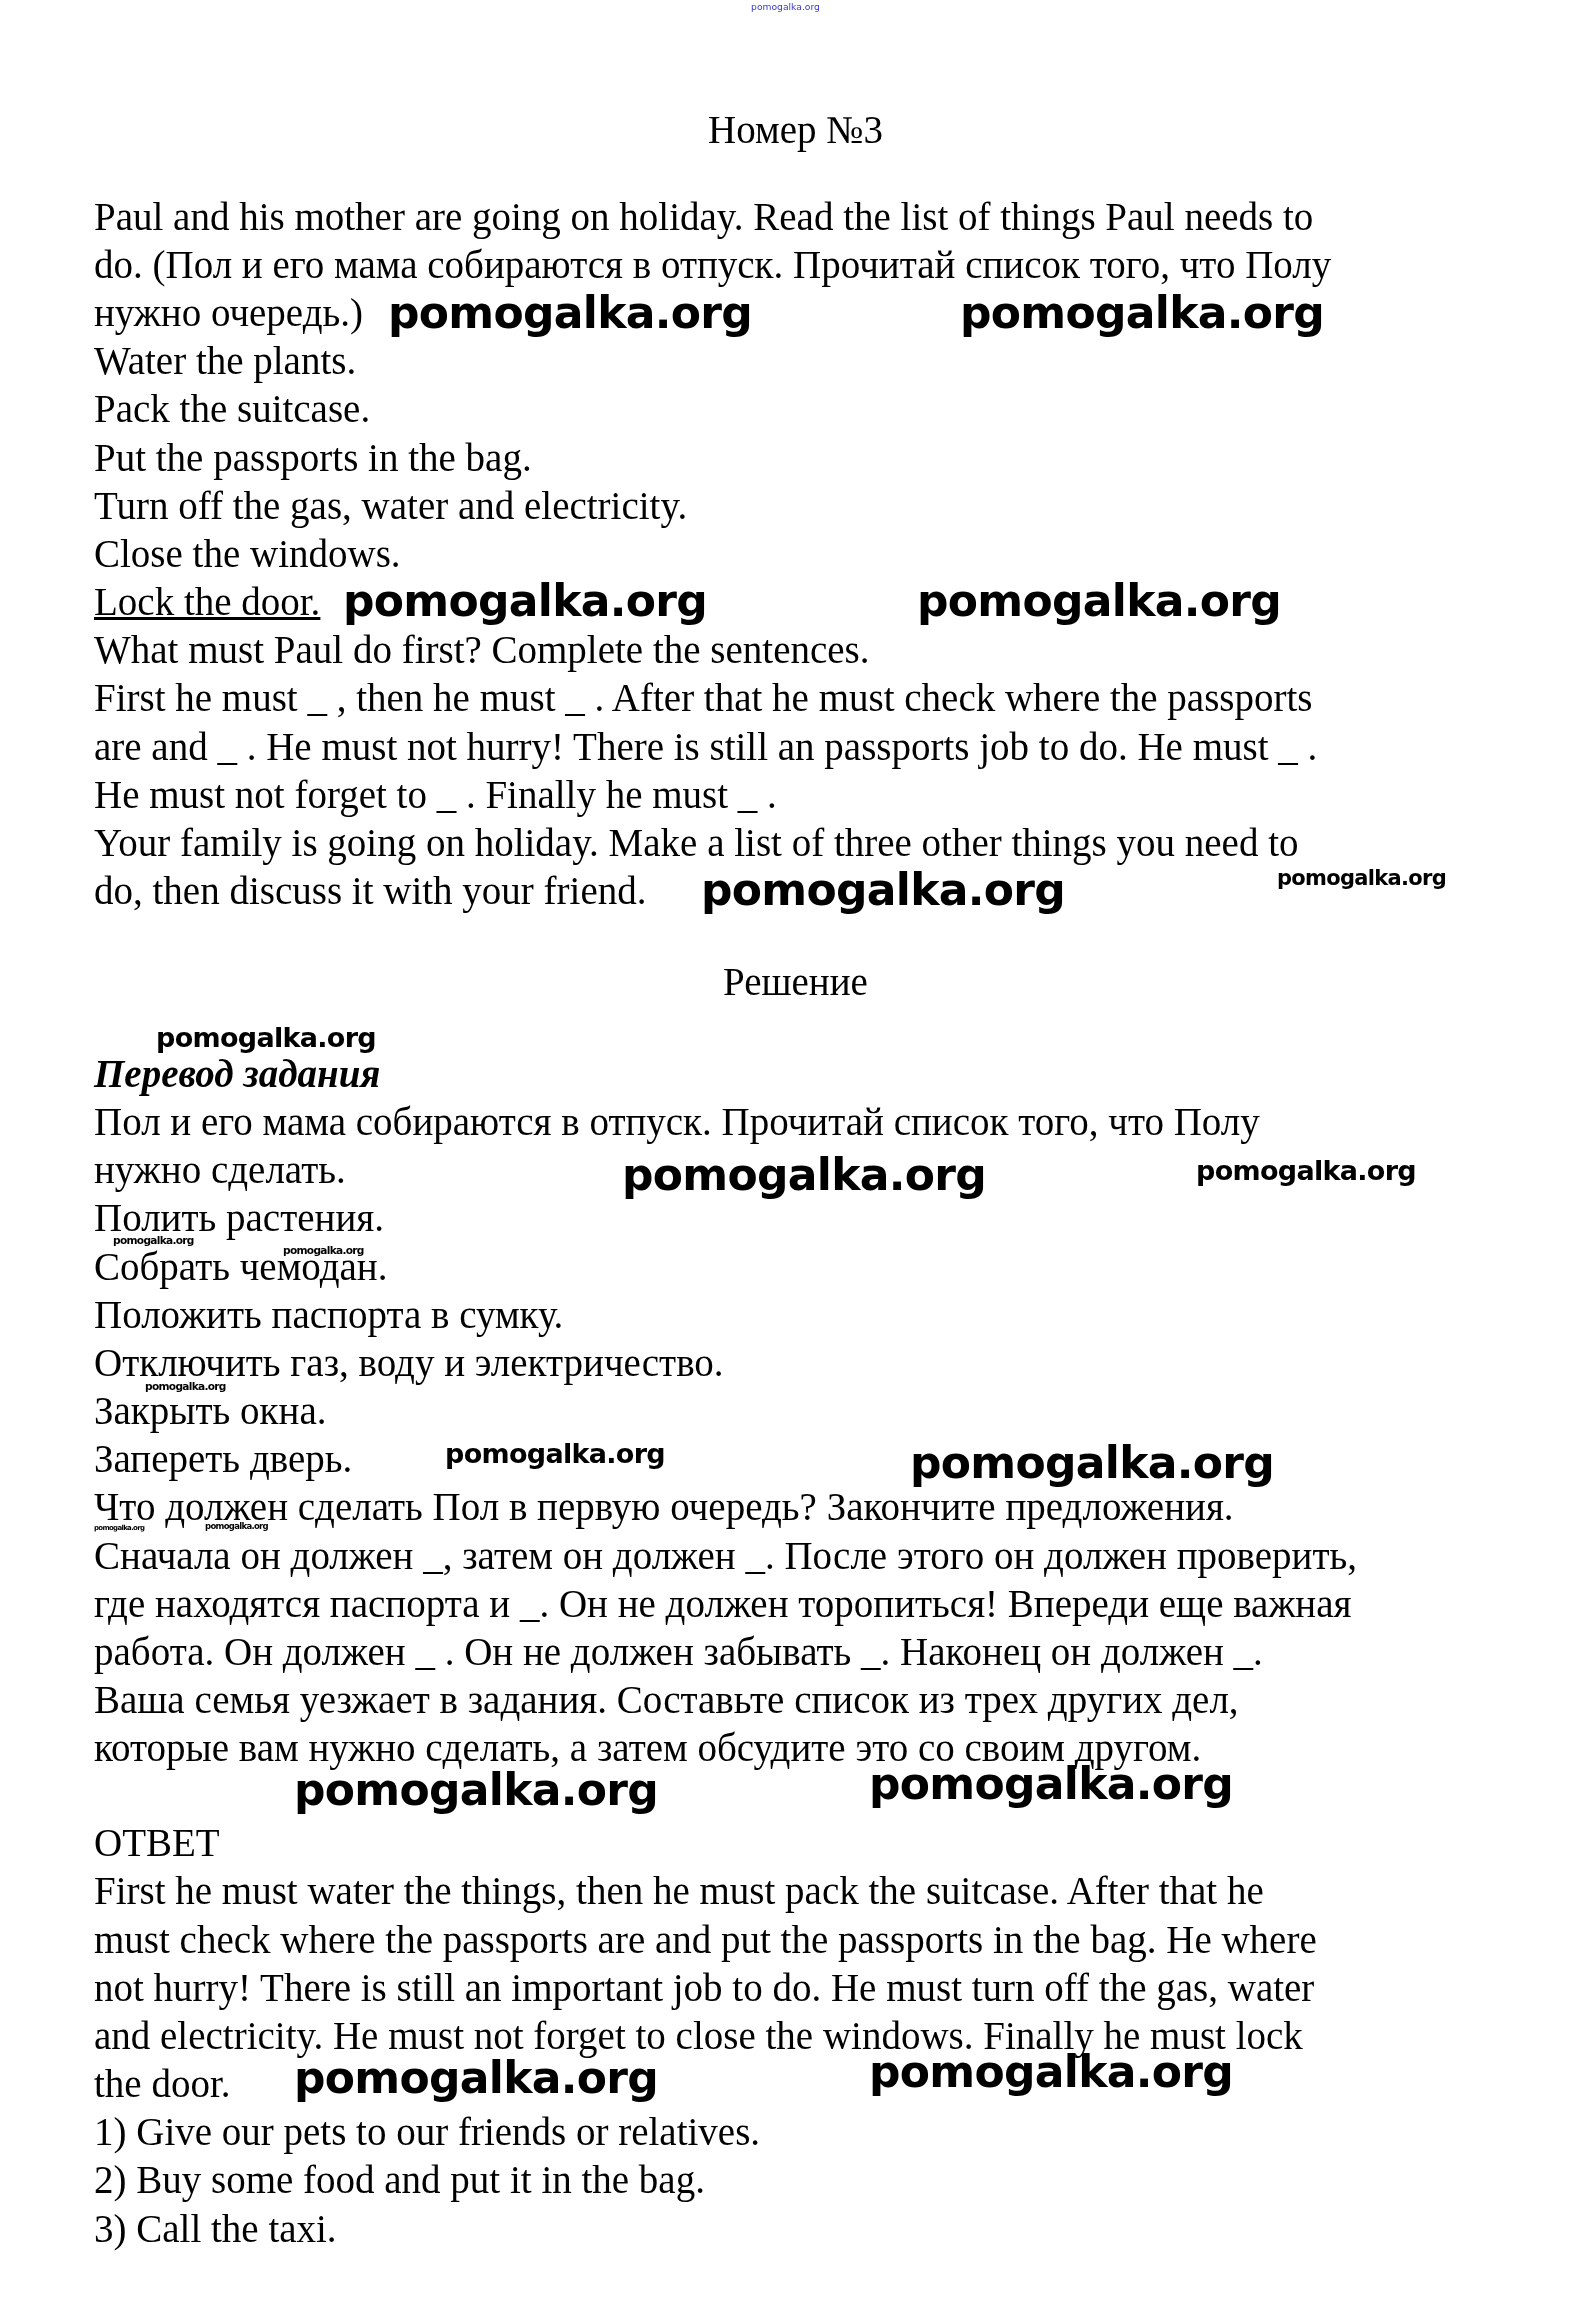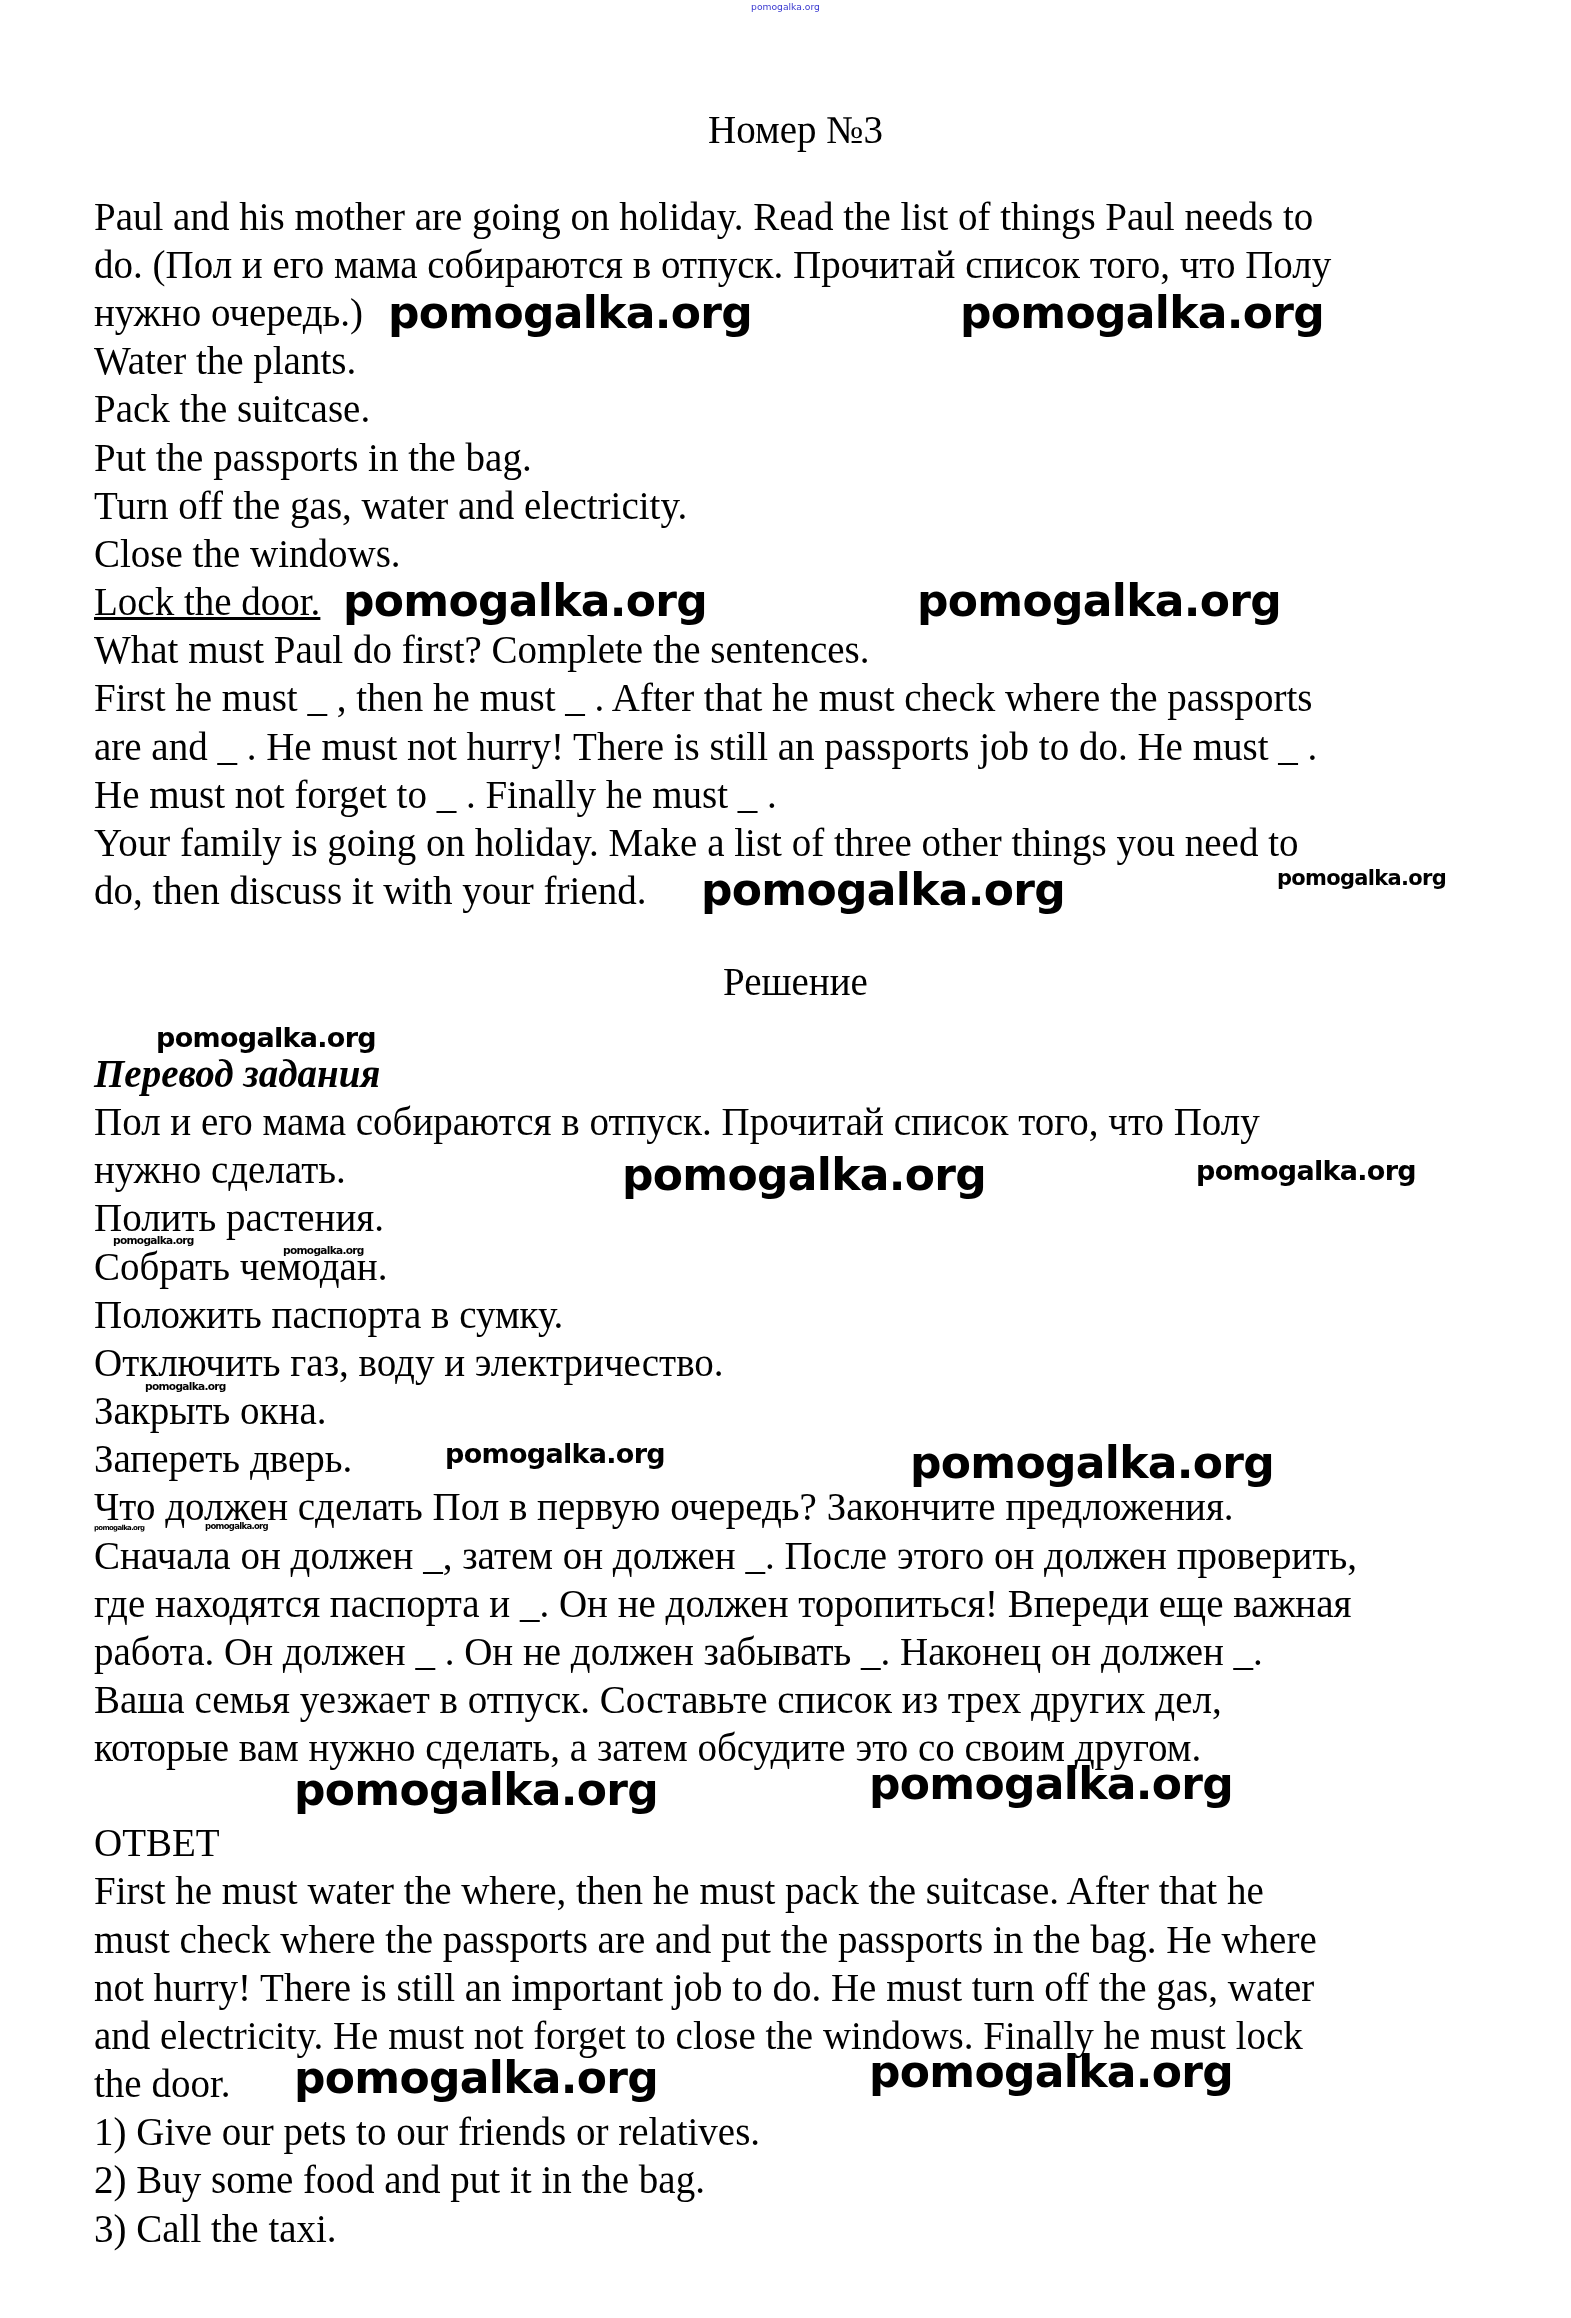--- a/index.html
+++ b/index.html
@@ -56,27 +56,27 @@
   <div class="line" style="top:1194px;">Полить растения.</div>
   <div class="line" style="top:1243px;">Собрать чемодан.</div>
   <div class="line" style="top:1291px;font-family:Liberation Serif, serif;">Положить паспорта в сумку.</div>
   <div class="line" style="top:1339px;">Отключить газ, воду и электричество.</div>
   <div class="line" style="top:1387px;">Закрыть окна.</div>
   <div class="line" style="top:1435px;">Запереть дверь.</div>
   <div class="line" style="top:1483px;">Что должен сделать Пол в первую очередь? Закончите предложения.</div>
   <div class="line" style="top:1532px;">Сначала он должен _, затем он должен _. После этого он должен проверить,</div>
   <div class="line" style="top:1580px;">где находятся паспорта и _. Он не должен торопиться! Впереди еще важная</div>
   <div class="line" style="top:1628px;">работа. Он должен _ . Он не должен забывать _. Наконец он должен _.</div>
-  <div class="line" style="top:1676px;">Ваша семья уезжает в отпуск. Составьте список из трех других дел,</div>
+  <div class="line" style="top:1676px;">Ваша семья уезжает в задания. Составьте список из трех других дел,</div>
   <div class="line" style="top:1724px;">которые вам нужно сделать, а затем обсудите это со своим другом.</div>
 
   <div class="line bold" style="top:1819px;">ОТВЕТ</div>
 
   <div class="line" style="top:1867px;">
-    <span>First he must </span><span class="bold">water the where,</span><span> then he must </span><span class="bold">pack the suitcase.</span><span> After that he</span>
+    <span>First he must </span><span class="bold">water the things,</span><span> then he must </span><span class="bold">pack the suitcase.</span><span> After that he</span>
   </div>
   <div class="line" style="top:1916px;">
     <span>must check where the passports are and </span><span class="bold">put the passports in the bag</span><span>. He where</span>
   </div>
   <div class="line" style="top:1964px;">
     <span>not hurry! There is still an important job to do. He must </span><span class="bold">turn off the gas, water</span>
   </div>
   <div class="line" style="top:2012px;">
     <span class="bold">and electricity</span><span>. He must not forget to </span><span class="bold">close the windows</span><span>. Finally he must </span><span class="bold">lock</span>
   </div>

